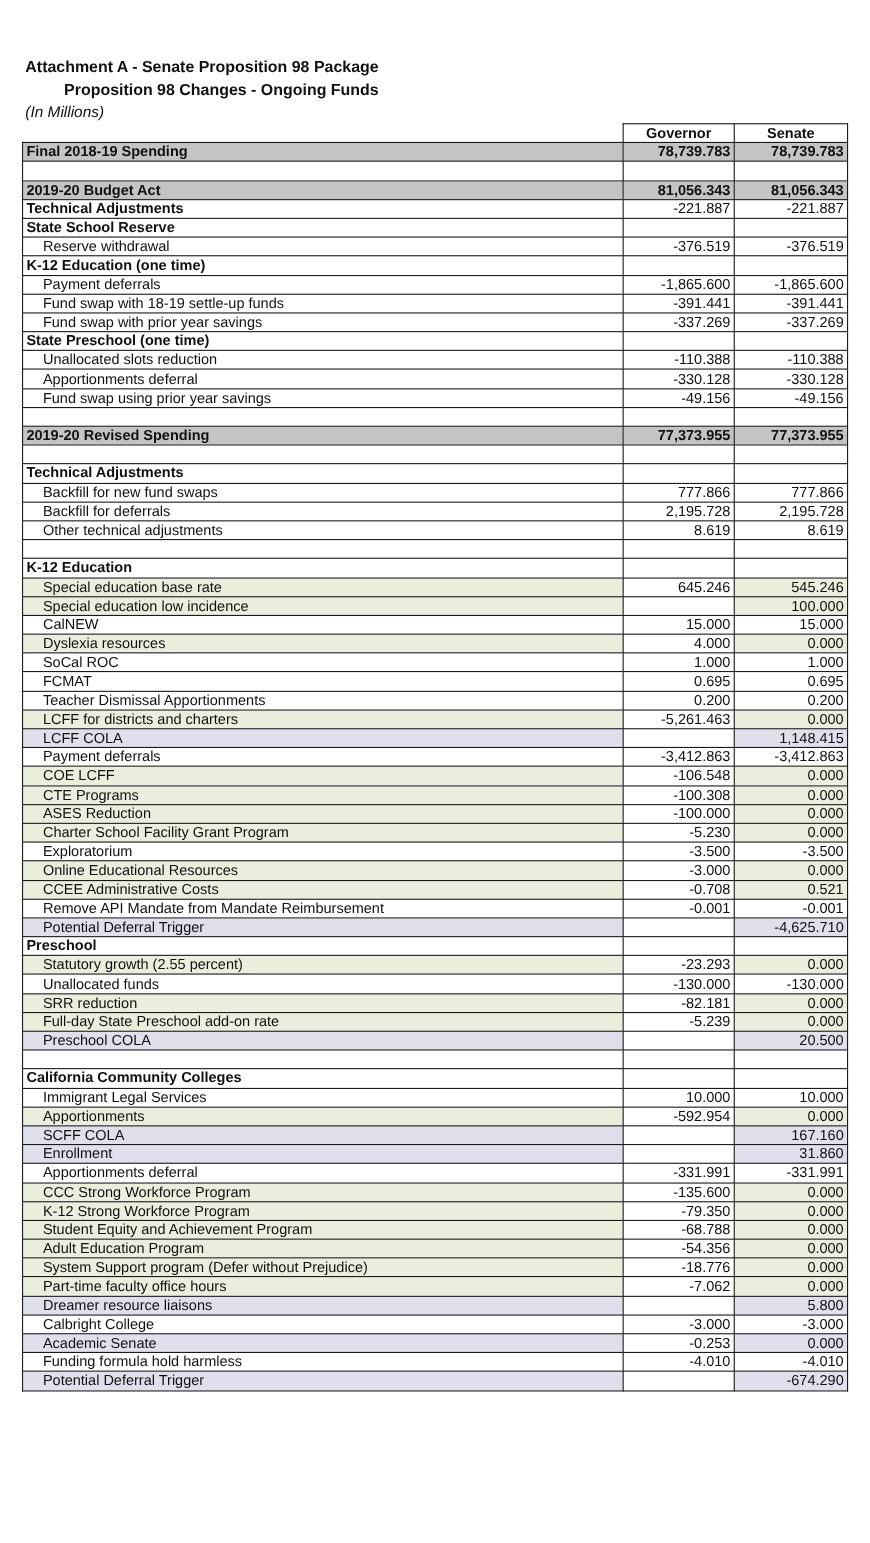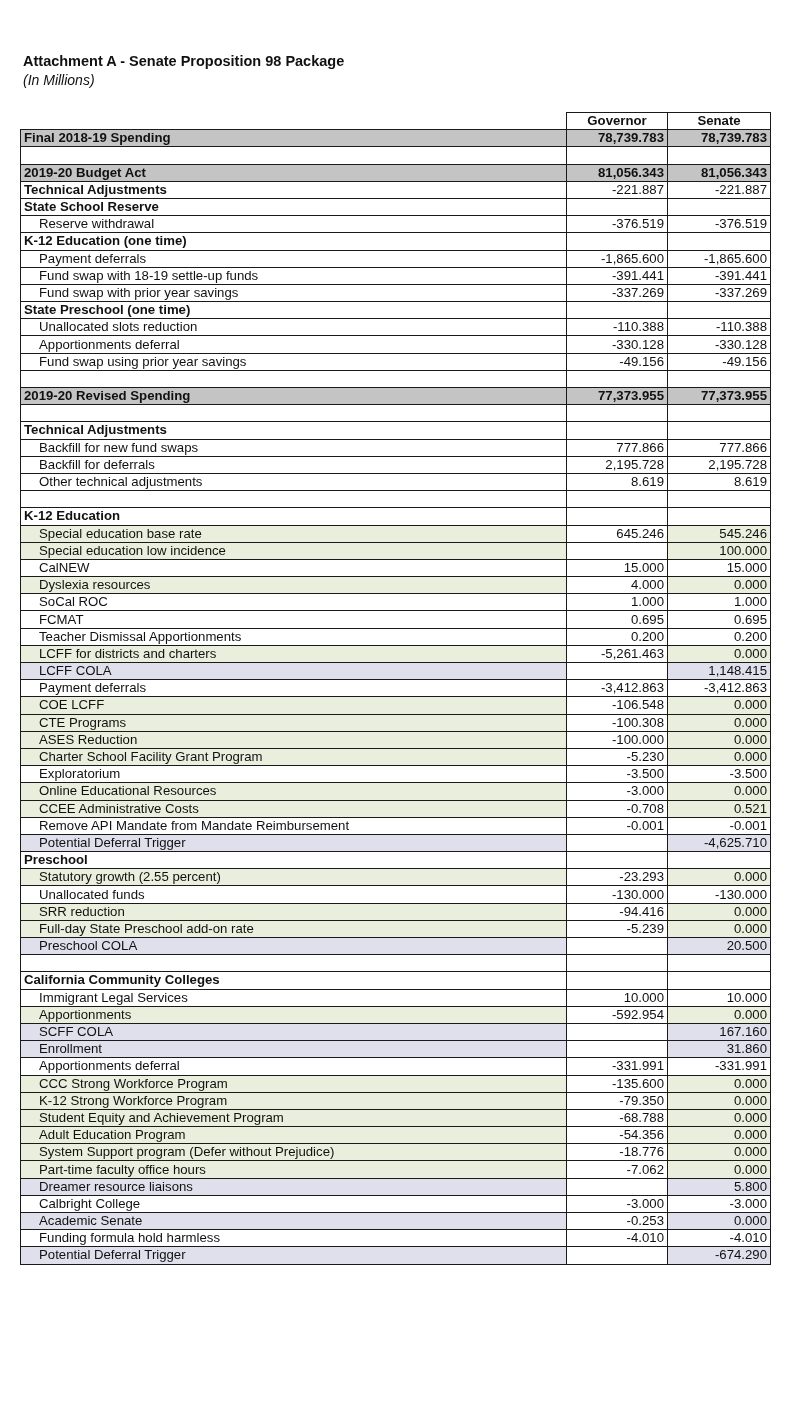--- a/index.html
+++ b/index.html
@@ -20,20 +20,21 @@
   tr.item td.lbl { padding-left: 18px; width: 524px; }
   .hl-green { background: #eaeedc; }
   .hl-purple { background: #e0dfec; }
   tr.total td.num { font-weight: bold; }
 </style>
 </head>
 <body>
 
 <div class="titles">
   <p class="title">Attachment A - Senate Proposition 98 Package</p>
+  <p class="title">Proposition 98 Changes - Ongoing Funds</p>
   <p class="subtitle">(In Millions)</p>
 </div>
 
 <div class="table-wrap">
   <table>
     <tbody id="tbody">
       <tr class="hdr">
         <td class="lbl blank"></td>
         <td class="num">Governor</td>
         <td class="num sen">Senate</td>
@@ -258,21 +259,21 @@
           <td class="num">-23.293</td>
           <td class="num sen hl-green">0.000</td>
         </tr>
         <tr class="item">
           <td class="lbl">Unallocated funds</td>
           <td class="num">-130.000</td>
           <td class="num sen">-130.000</td>
         </tr>
         <tr class="item">
           <td class="lbl hl-green">SRR reduction</td>
-          <td class="num">-94.416</td>
+          <td class="num">-82.181</td>
           <td class="num sen hl-green">0.000</td>
         </tr>
         <tr class="item">
           <td class="lbl hl-green">Full-day State Preschool add-on rate</td>
           <td class="num">-5.239</td>
           <td class="num sen hl-green">0.000</td>
         </tr>
         <tr class="item">
           <td class="lbl hl-purple">Preschool COLA</td>
           <td class="num"></td>

